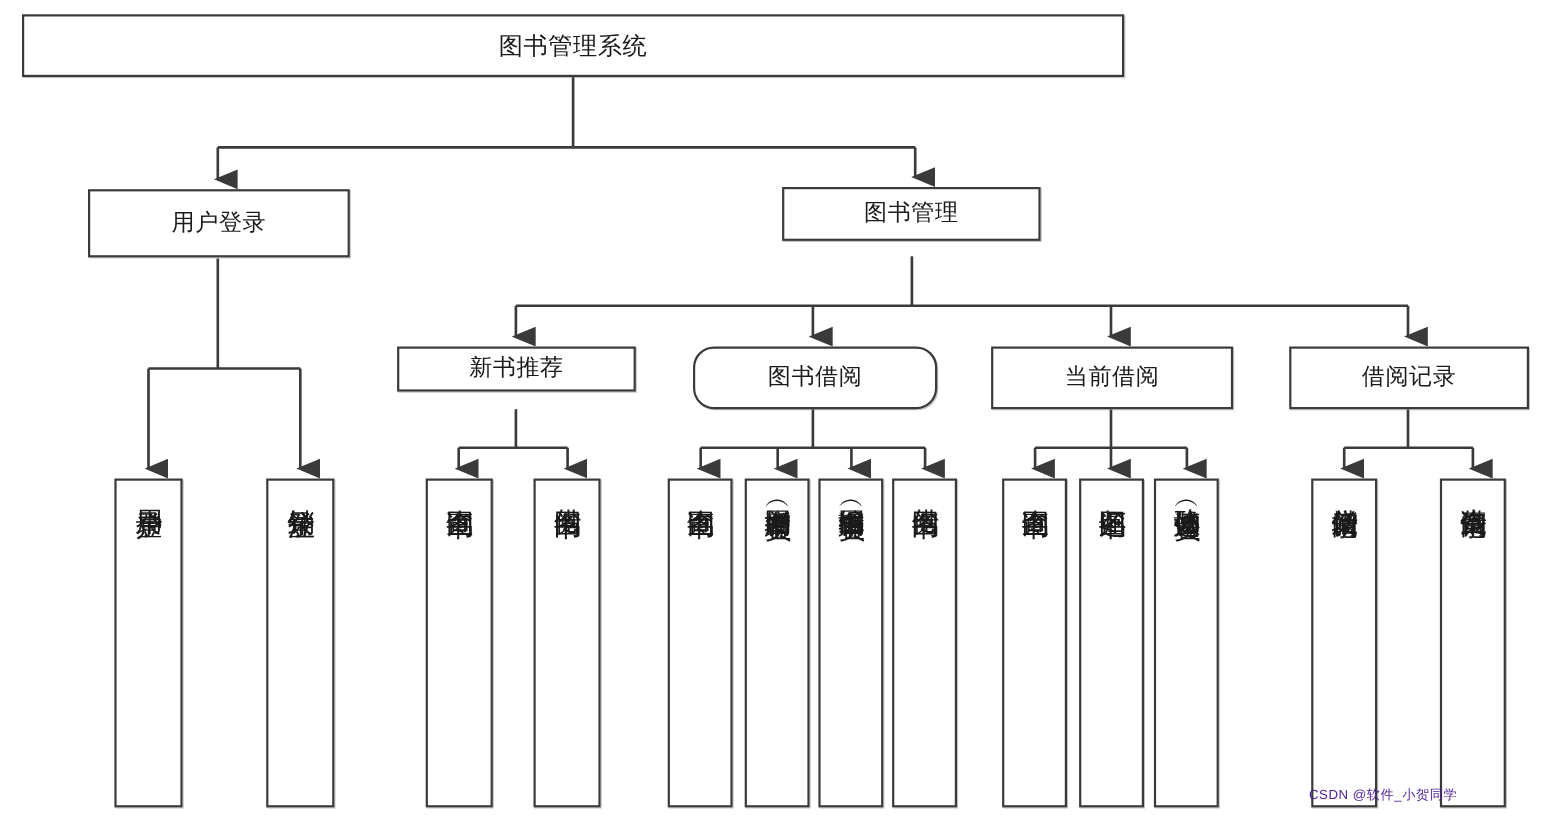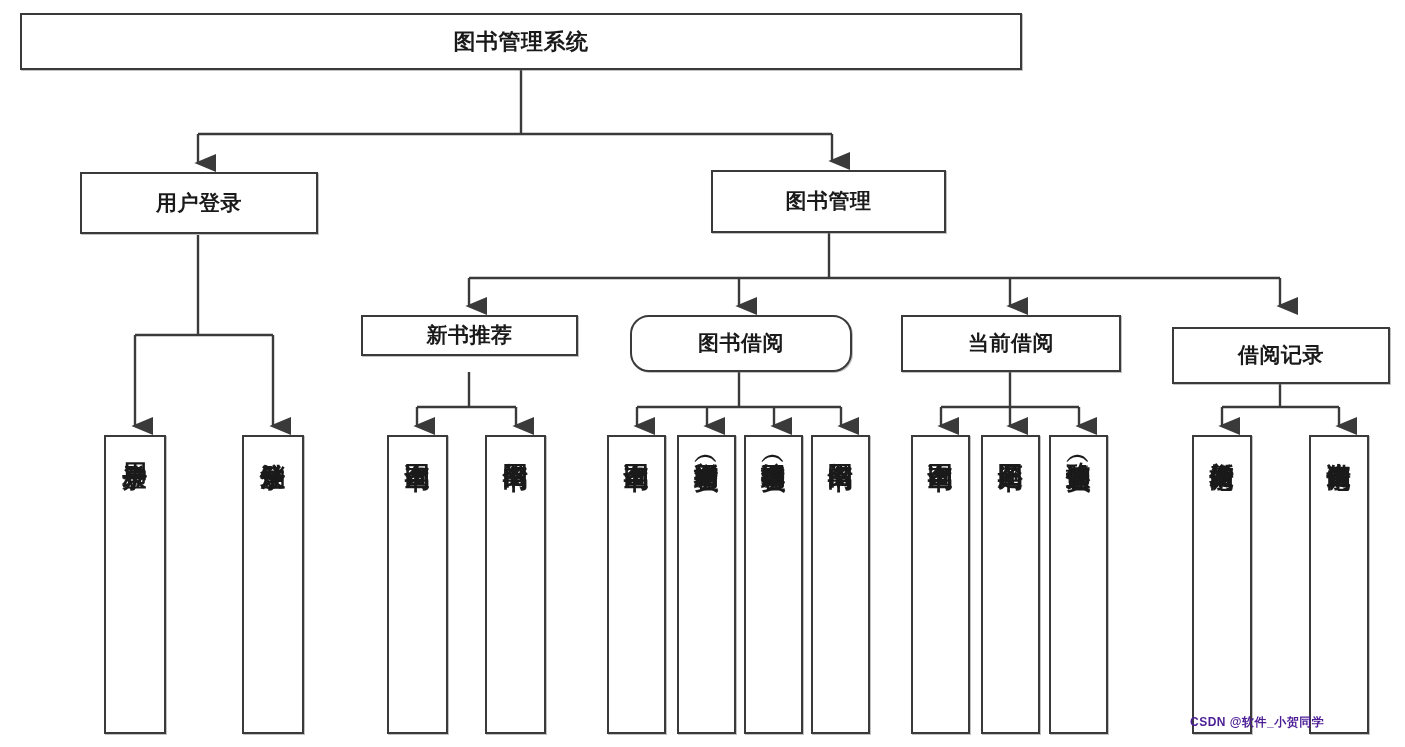--- a/index.html
+++ b/index.html
@@ -10,21 +10,20 @@
   }
   body {
     font-family: "Liberation Sans", "DejaVu Sans", sans-serif;
   }
   #canvas {
     position: relative;
     width: 1405px;
     height: 747px;
     background: #ffffff;
     overflow: hidden;
-    font-weight: bold;
   }
   #edges {
     position: absolute;
     left: 0;
     top: 0;
     width: 1405px;
     height: 747px;
     pointer-events: none;
   }
   .node {
@@ -131,37 +130,37 @@
   </svg>
 
   <div class="node horiz root" style="left:20px; top:13px; width:1002px; height:57px;">
     <span class="label">图书管理系统</span>
   </div>
 
   <div class="node horiz" style="left:80px; top:172px; width:238px; height:62px;">
     <span class="label">用户登录</span>
   </div>
 
-  <div class="node horiz" style="left:711px; top:170px; width:235px; height:63px;">
+  <div class="node horiz" style="left:711px; top:170px; width:235px; height:49px;">
     <span class="label">图书管理</span>
   </div>
 
   <div class="node horiz" style="left:361px; top:315px; width:217px; height:41px;">
     <span class="label">新书推荐</span>
   </div>
 
   <div class="node horiz" style="left:630px; top:315px; width:222px; height:57px;border-radius:19px;">
     <span class="label">图书借阅</span>
   </div>
 
   <div class="node horiz" style="left:901px; top:315px; width:220px; height:57px;">
     <span class="label">当前借阅</span>
   </div>
 
-  <div class="node horiz" style="left:1172px; top:315px; width:218px; height:57px;margin-top:12px;">
+  <div class="node horiz" style="left:1172px; top:315px; width:218px; height:57px;">
     <span class="label">借阅记录</span>
   </div>
 
   <div class="node vert" style="left:104px; top:435px; width:62px; height:299px;">
     <span class="label">用户登录</span>
   </div>
 
   <div class="node vert" style="left:242px; top:435px; width:62px; height:299px;">
     <span class="label">注销登录</span>
   </div>

